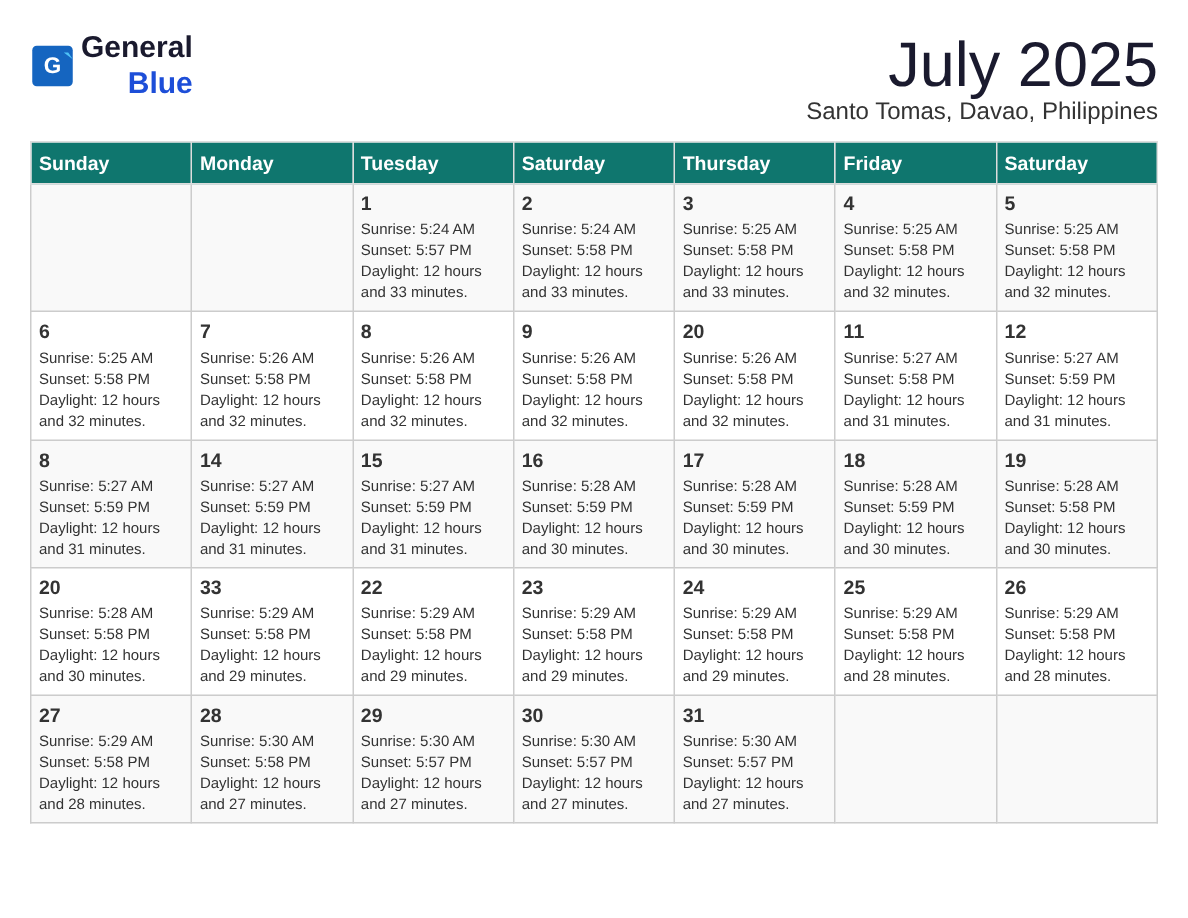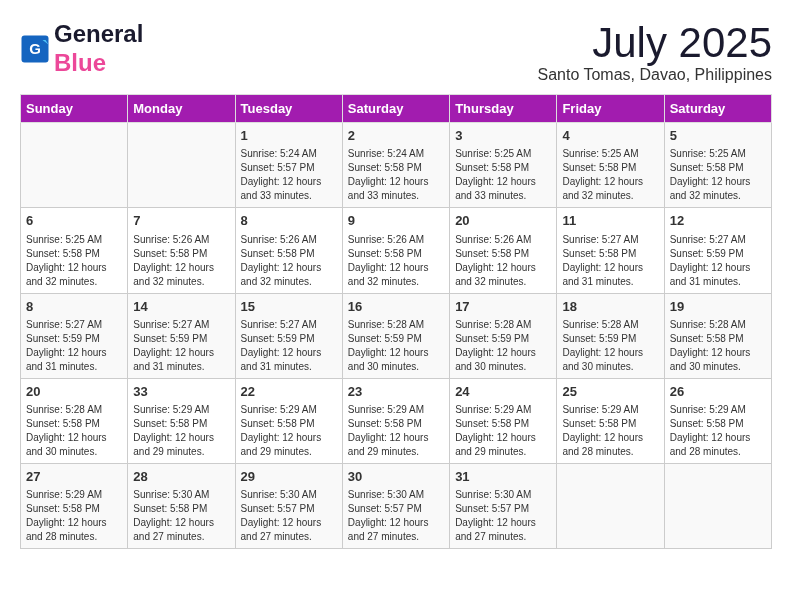--- a/index.html
+++ b/index.html
@@ -14,24 +14,25 @@
       display: flex;
       justify-content: space-between;
       align-items: flex-start;
       margin-bottom: 10px;
     }
     .logo {
       display: flex;
       align-items: center;
     }
     .logo-text {
-      font-size: 24px;
+      font-size: 20px;
       font-weight: bold;
       color: #1a1a2e;
       line-height: 1.2;
+      text-align: right;
     }
     .logo-icon {
       width: 30px;
       height: 30px;
       margin-right: 4px;
     }
     .title-block {
       text-align: right;
     }
     .month-title {
@@ -43,21 +44,21 @@
     .subtitle {
       font-size: 16px;
       color: #333;
     }
     table {
       width: 100%;
       border-collapse: collapse;
       font-size: 11px;
     }
     thead tr th {
-      background-color: #a21caf;
+      background-color: #0f766e;
       color: #fff;
       padding: 6px 5px;
       text-align: left;
       font-size: 13px;
       font-weight: bold;
       border: 1px solid #ddd;
     }
     tbody tr td {
       border: 1px solid #ccc;
       vertical-align: top;
@@ -93,21 +94,21 @@
 <div class="header">
   <div class="logo">
     <svg class="logo-icon" viewBox="0 0 40 40">
       <rect x="2" y="2" width="36" height="36" rx="4" fill="#1565C0"></rect>
       <text x="20" y="26" text-anchor="middle" fill="white" font-size="20" font-weight="bold" font-family="Arial">G</text>
       <polygon points="30,8 38,14 34,8" fill="#4FC3F7"></polygon>
     </svg>
     <div>
       <div class="logo-text">
         <span style="color:#1a1a2e;">General</span><br>
-        <span style="color:#ec4899;">Blue</span>
+        <span style="color:#1d4ed8;">Blue</span>
       </div>
     </div>
   </div>
   <div class="title-block">
     <div class="month-title">July 2025</div>
     <div class="subtitle">Santo Tomas, Davao, Philippines</div>
   </div>
 </div>
 
 <table>

